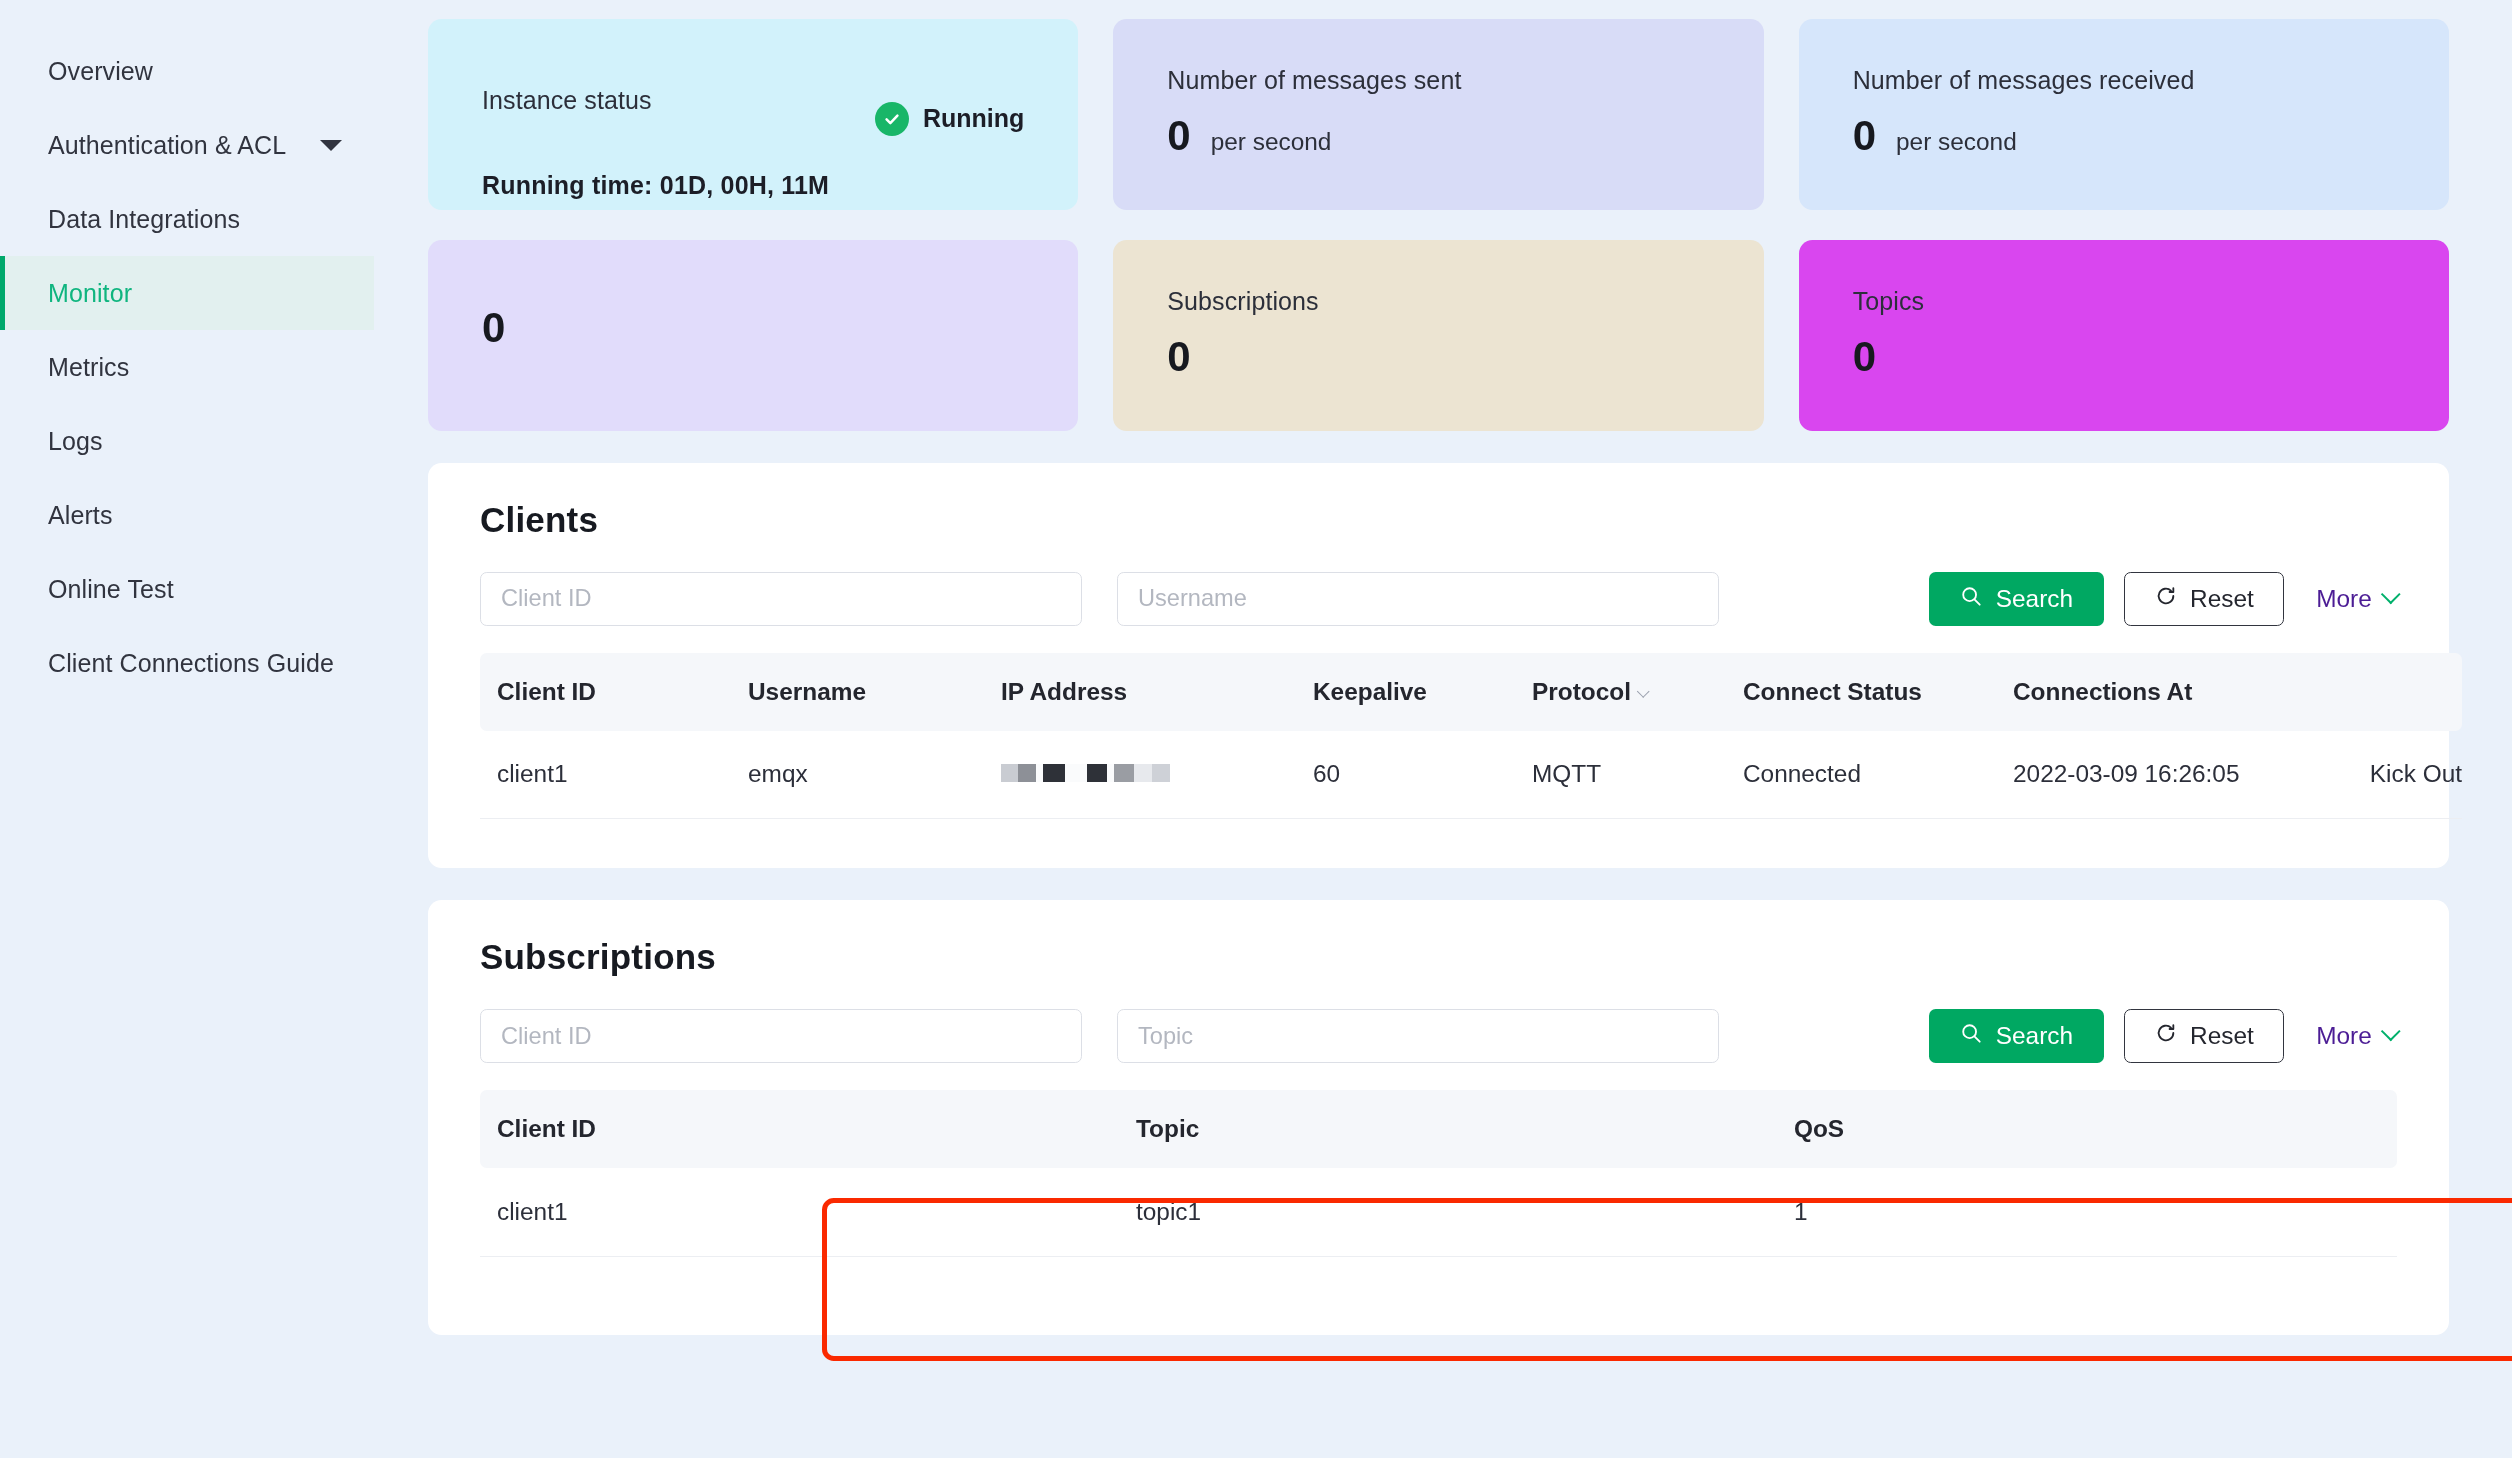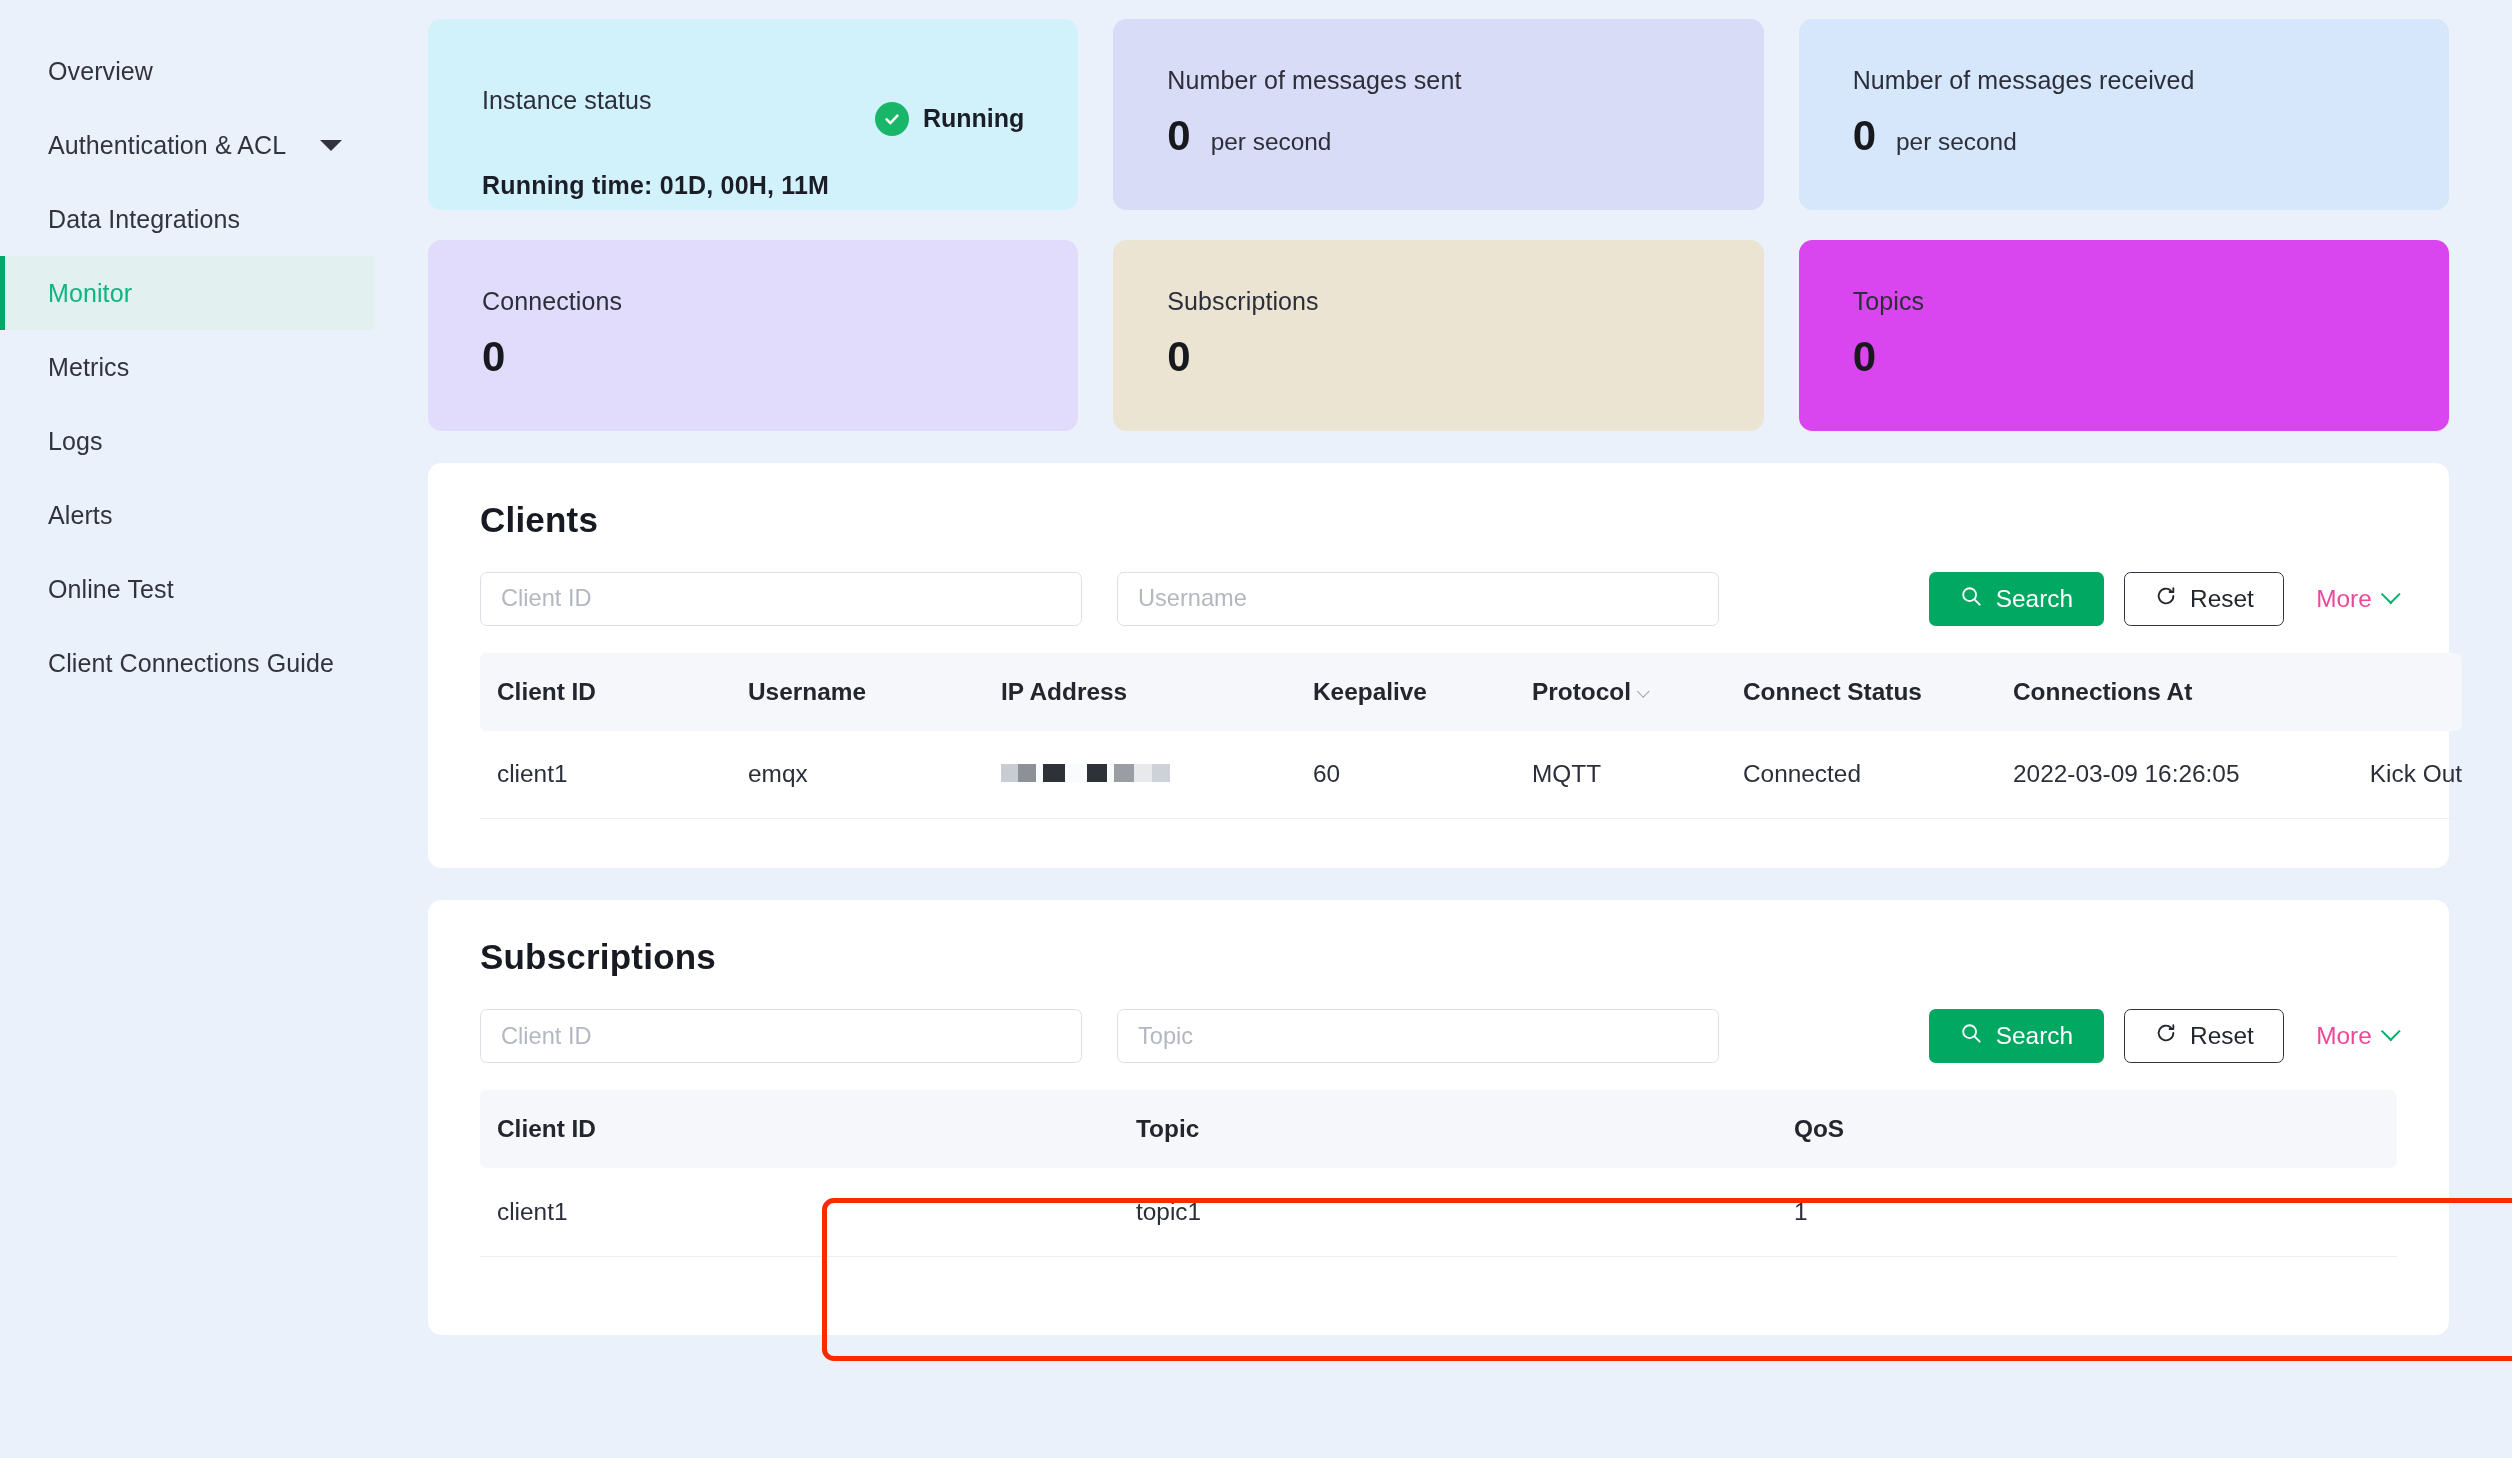--- a/index.html
+++ b/index.html
@@ -197,21 +197,21 @@
   .btn-default {
     background: #ffffff;
     color: #24262e;
     border: 0.8px solid #32353f;
     padding: 0 29px;
     min-width: 160px;
     margin-left: 20px;
   }
   .btn-link {
     margin-left: 32px;
-    color: #ec4899;
+    color: #4c1d95;
     font-size: 24.4px;
     display: inline-flex;
     align-items: center;
     gap: 11.8px;
     cursor: pointer;
   }
   .chev {
     display: inline-block;
     width: 13.5px; height: 13.5px;
     border-right: 2.5px solid #00b06b;
@@ -354,21 +354,20 @@
           <span class="stat-value">0</span>
           <span class="stat-unit">per second</span>
         </div>
       </div>
 
     </section>
 
     <section class="card-row">
 
       <div class="stat-card" style="background:#e1dcfb">
-        <div class="stat-title">Connections</div>
         <div class="stat-value-row">
           <span class="stat-value">0</span>
         </div>
       </div>
 
       <div class="stat-card" style="background:#ece4d2">
         <div class="stat-title">Subscriptions</div>
         <div class="stat-value-row">
           <span class="stat-value">0</span>
         </div>

